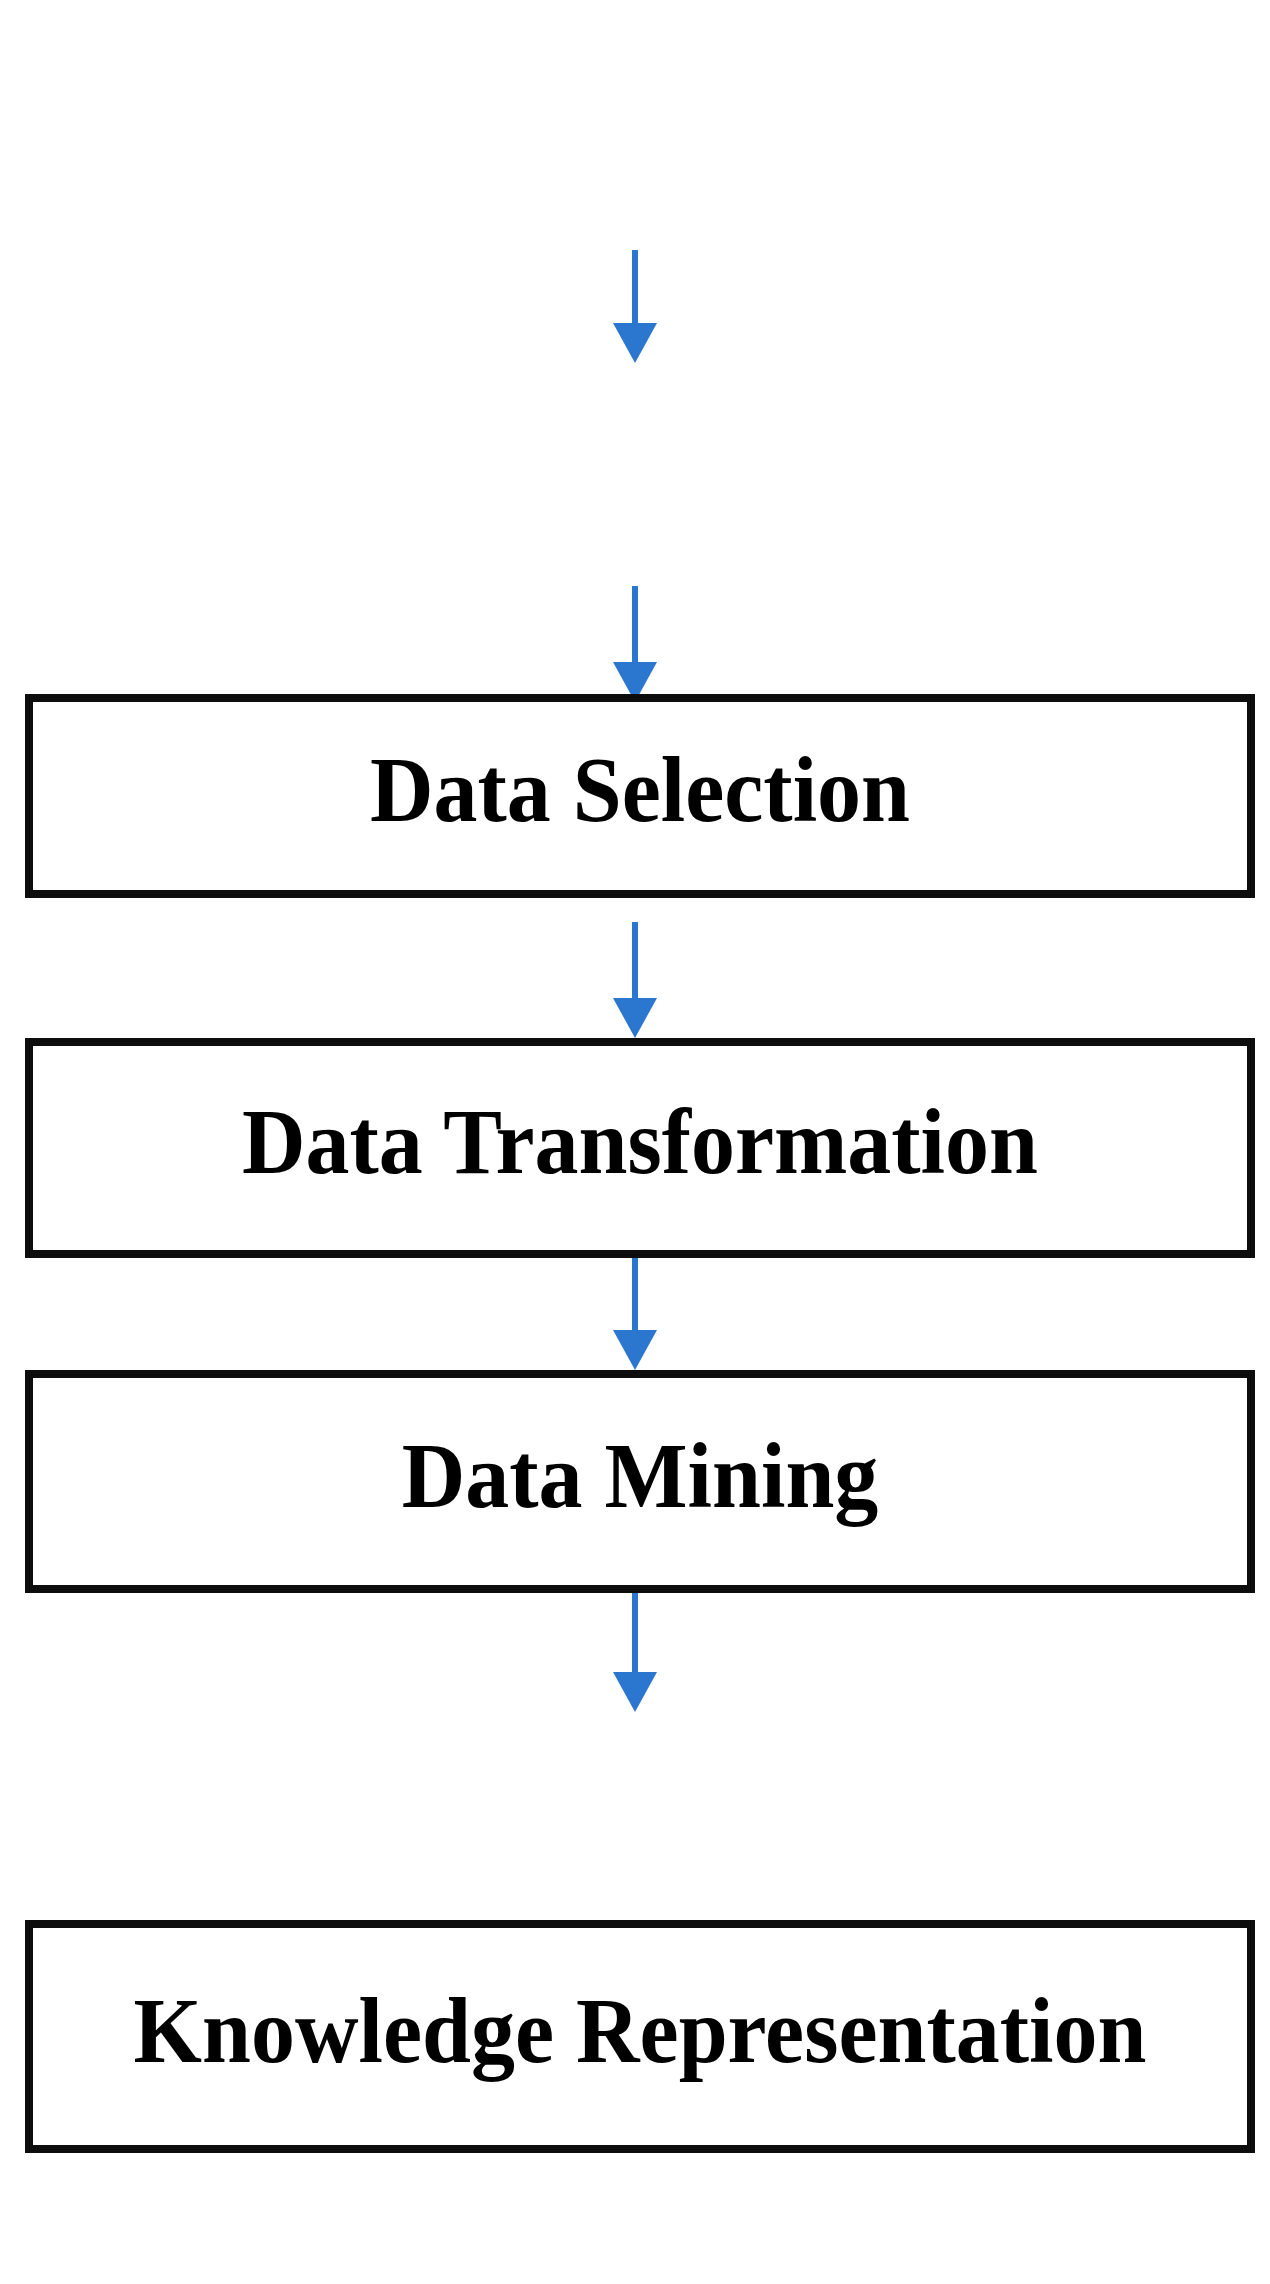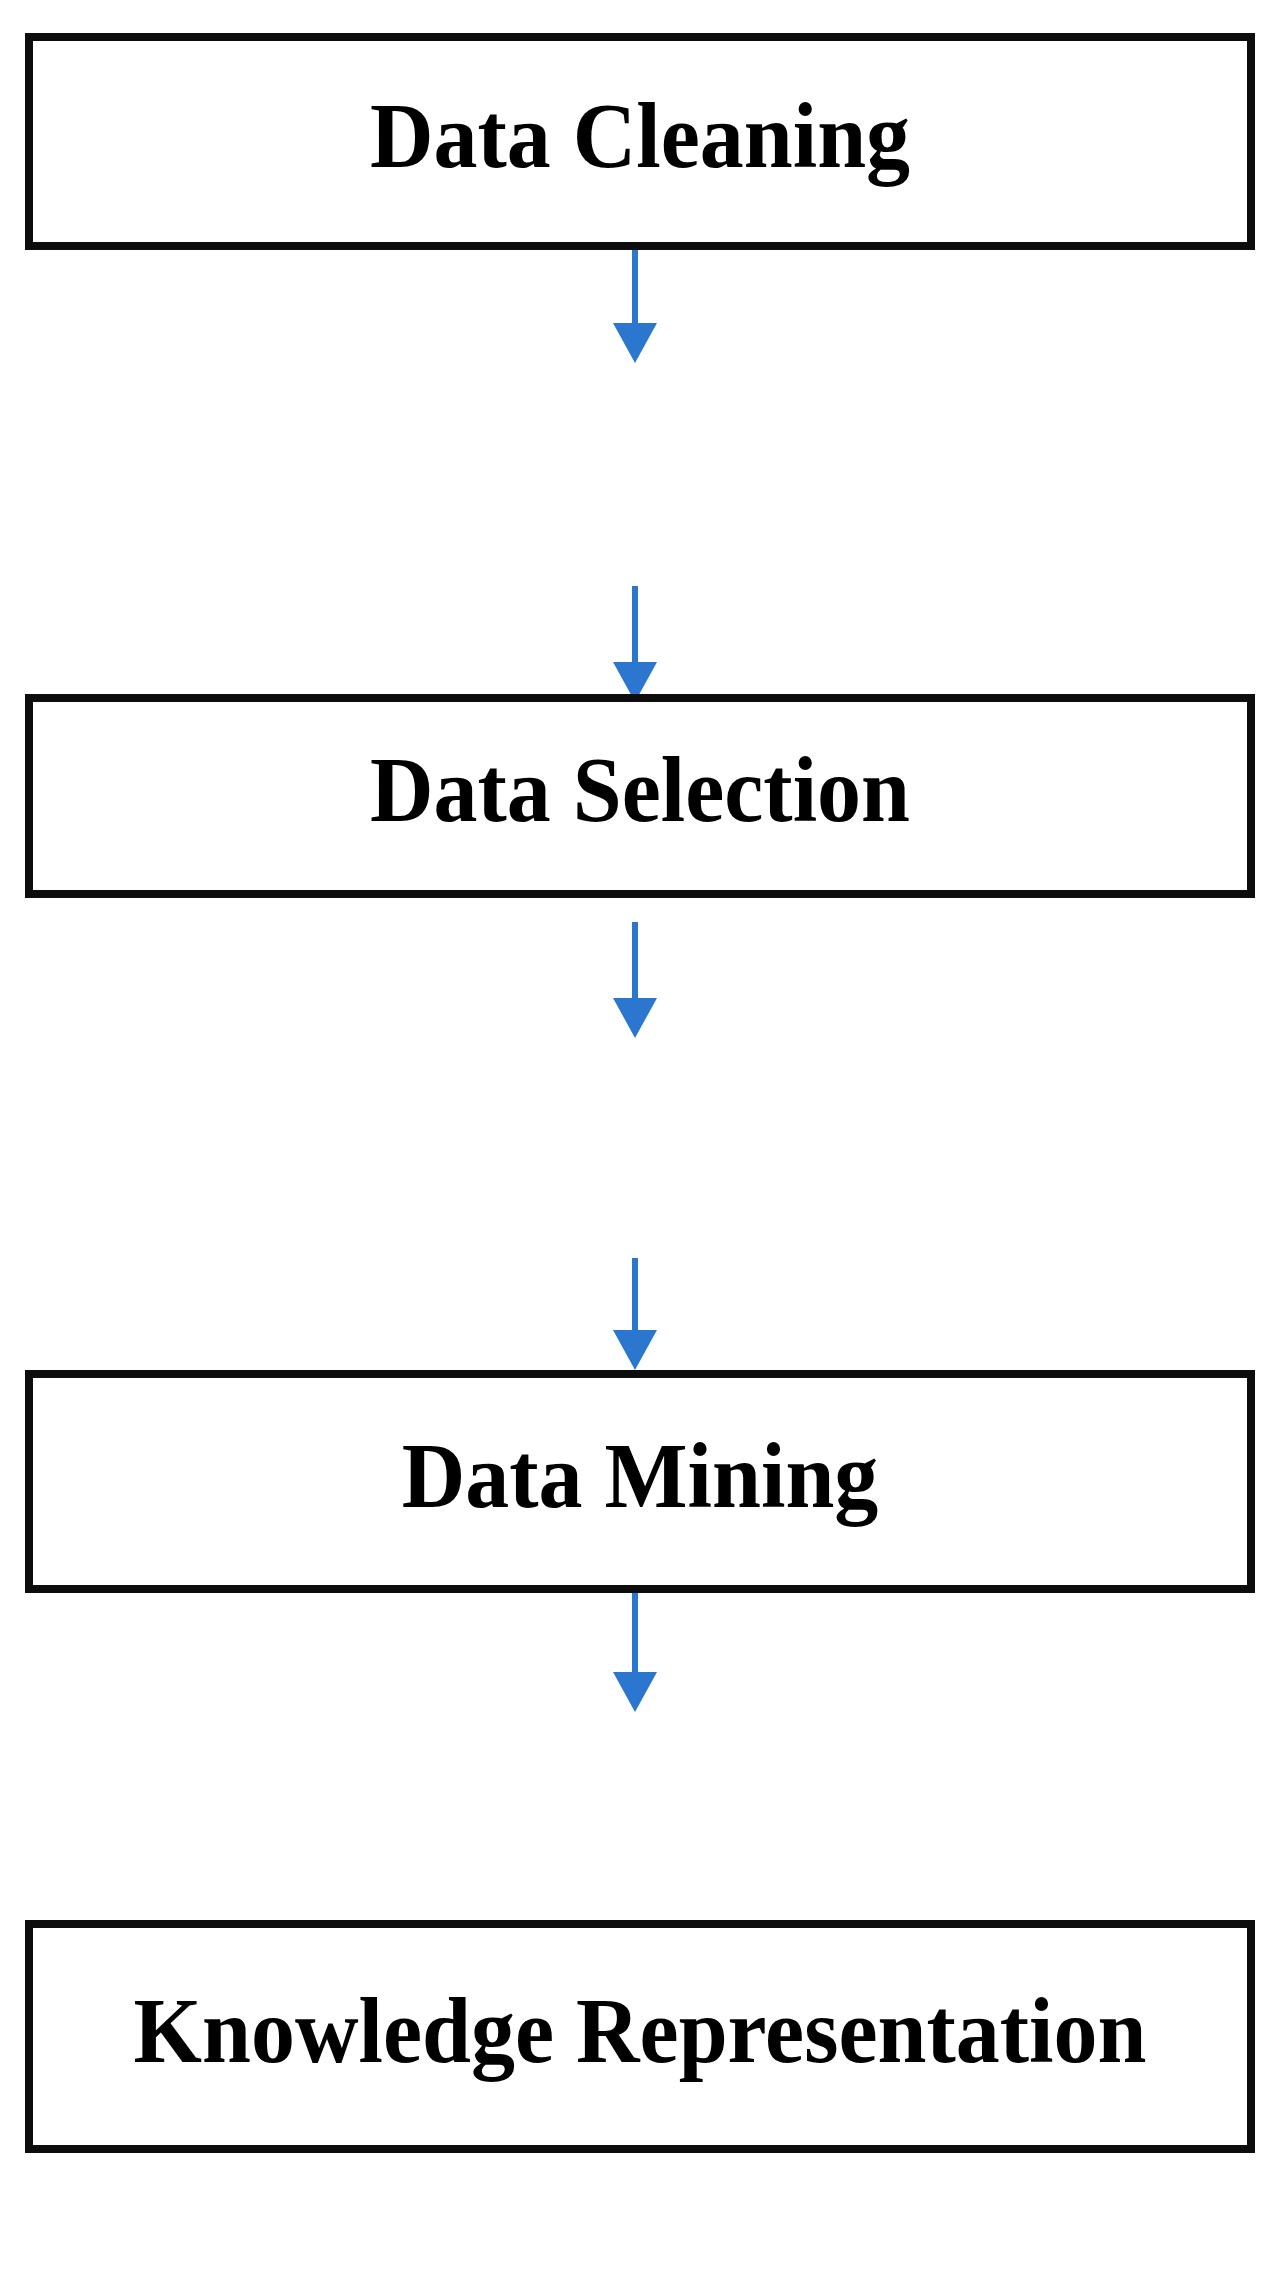--- a/index.html
+++ b/index.html
@@ -57,23 +57,20 @@
     border-left: 22px solid transparent;
     border-right: 22px solid transparent;
     border-top: 40px solid var(--arrow, #2b76ce);
   }
 </style>
 </head>
 <body>
 
 <div class="canvas">
 
-  <div class="step-box" style="top:33px;height:217px">
-    <span class="step-label">Data Cleaning</span>
-  </div>
 
   <div class="flow-arrow" style="top:250px;height:113px">
     <span class="arrow-shaft"></span>
     <span class="arrow-head"></span>
   </div>
 
 
   <div class="flow-arrow" style="top:586px;height:116px">
     <span class="arrow-shaft"></span>
     <span class="arrow-head"></span>
@@ -81,20 +78,23 @@
 
   <div class="step-box" style="top:694px;height:204px">
     <span class="step-label">Data Selection</span>
   </div>
 
   <div class="flow-arrow" style="top:922px;height:116px">
     <span class="arrow-shaft"></span>
     <span class="arrow-head"></span>
   </div>
 
+  <div class="step-box" style="top:1038px;height:220px">
+    <span class="step-label">Data Transformation</span>
+  </div>
 
   <div class="flow-arrow" style="top:1258px;height:112px">
     <span class="arrow-shaft"></span>
     <span class="arrow-head"></span>
   </div>
 
   <div class="step-box" style="top:1370px;height:223px">
     <span class="step-label">Data Mining</span>
   </div>
 

